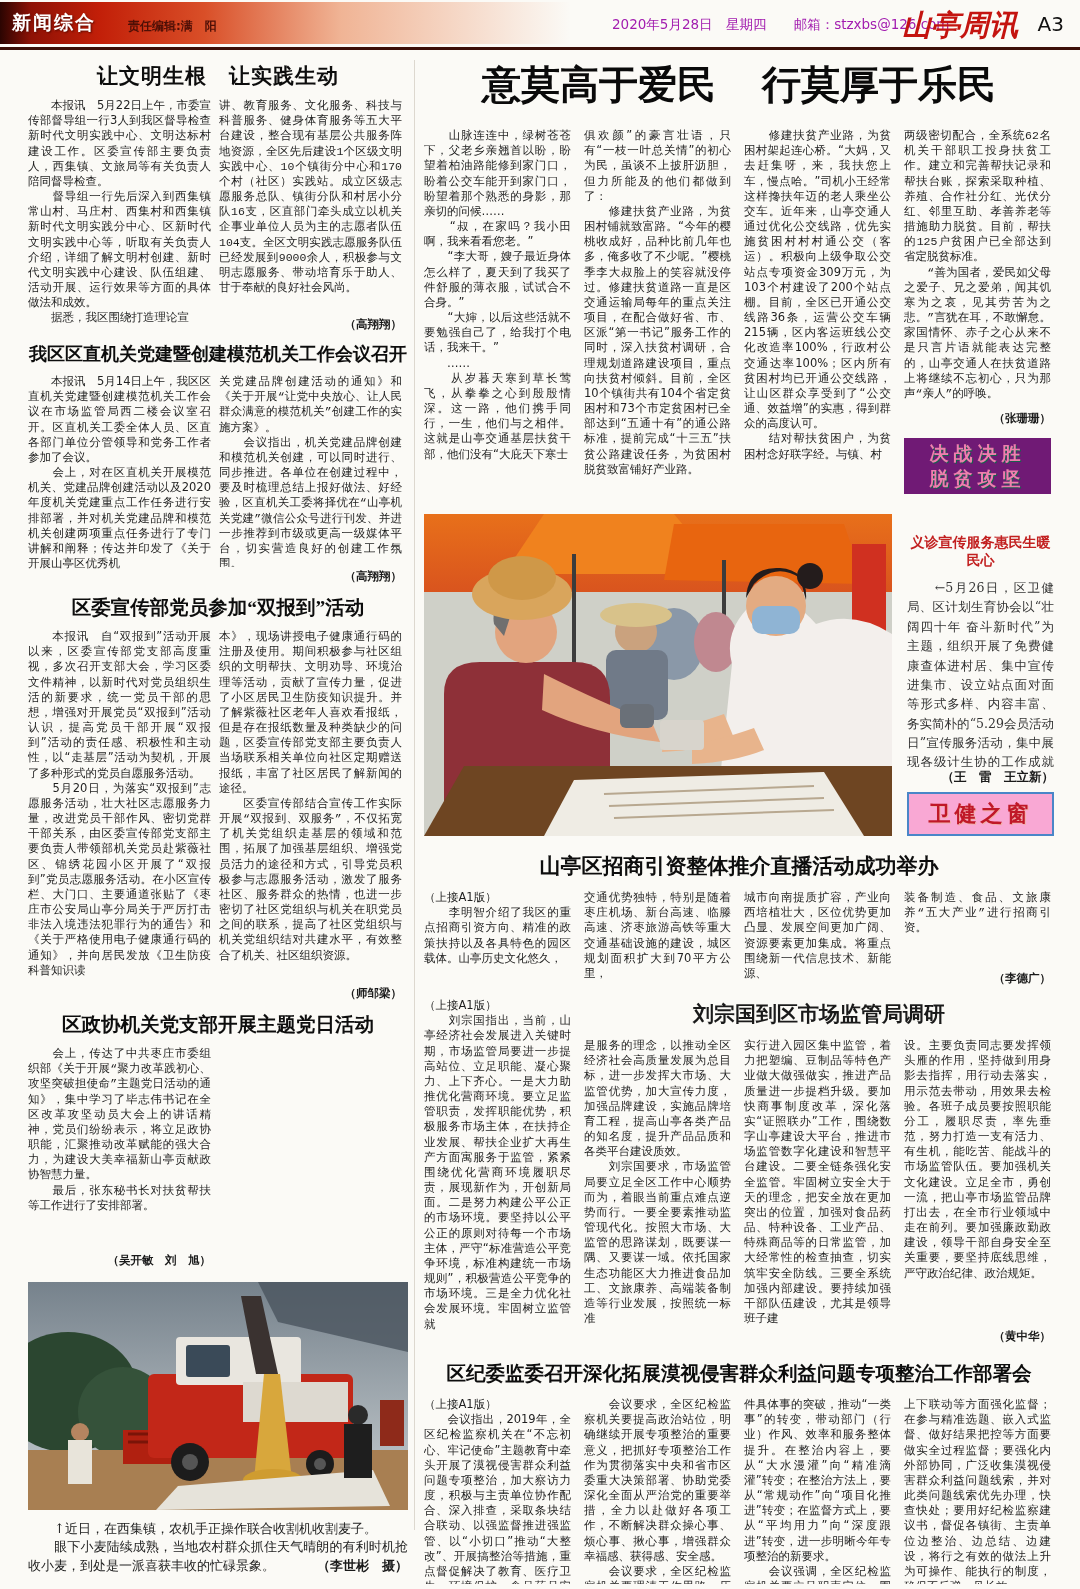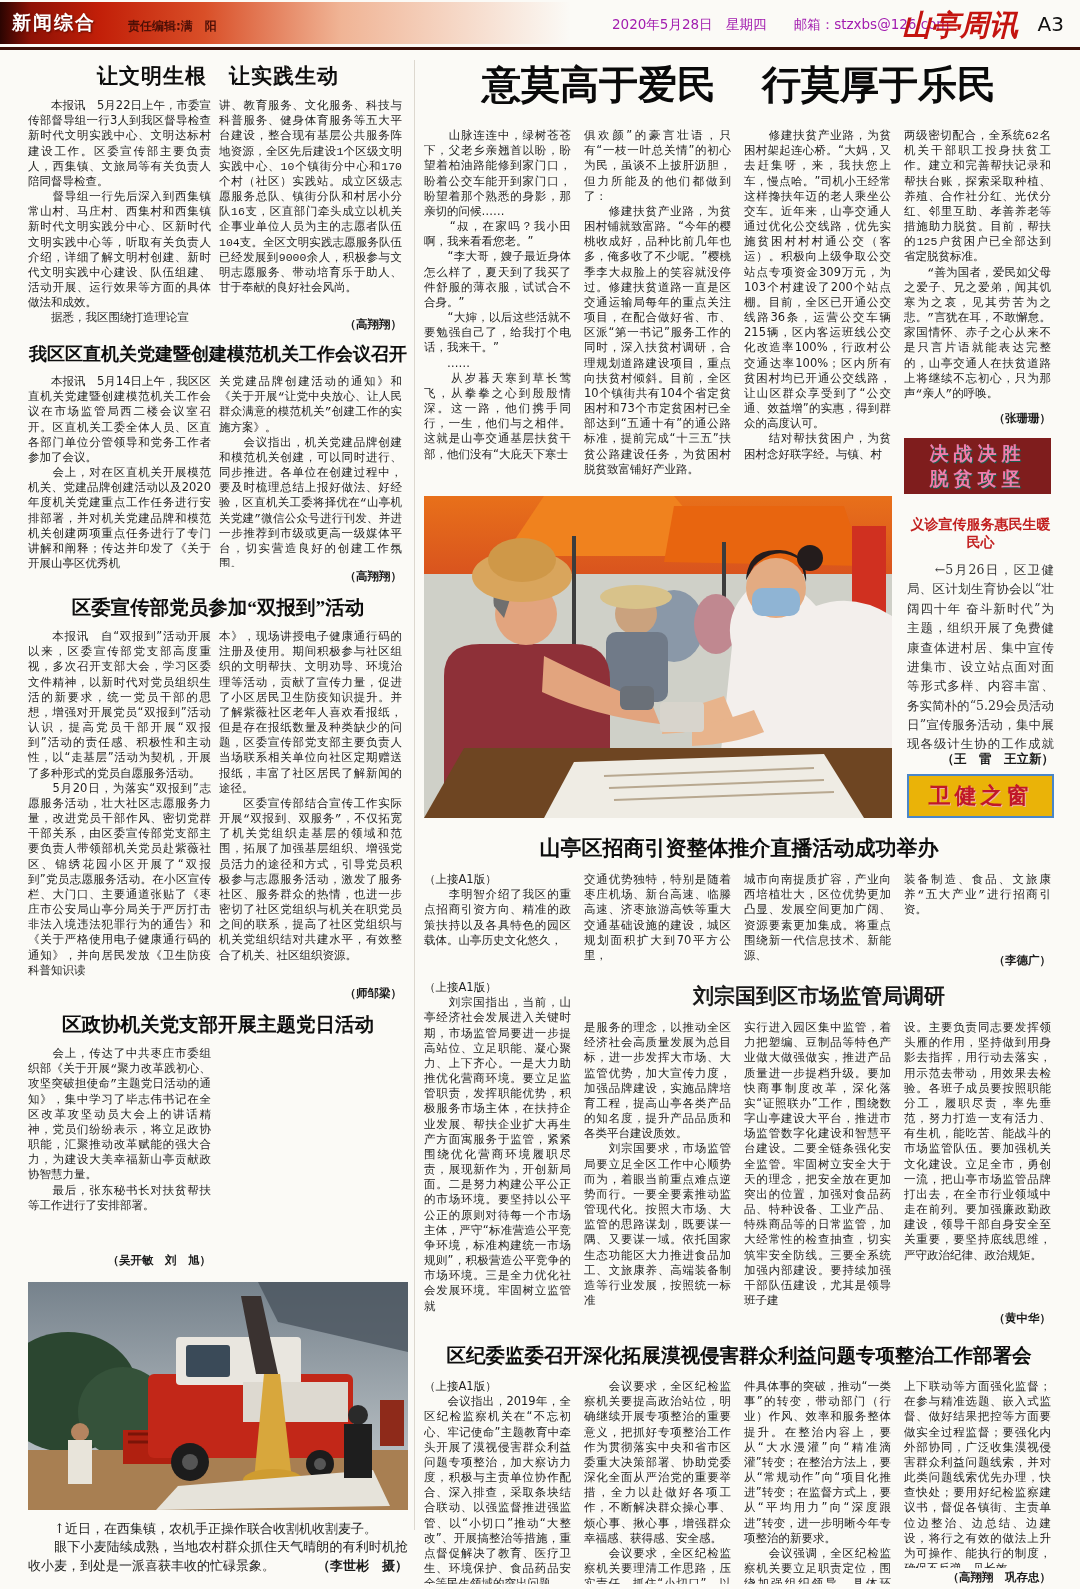--- a/index.html
+++ b/index.html
@@ -45,33 +45,33 @@
     margin-top:6px;white-space:pre-line;color:#222;text-align:justify;}
   .harvest-credit{font-family:"DejaVu Serif","Liberation Serif",serif;font-size:13px;font-weight:bold;
     text-align:right;margin-top:-18px;}
 
   
   .right-col{position:absolute;left:424px;top:56px;width:630px;height:1528px;overflow:hidden;}
   .main-headline{display:flex;justify-content:center;gap:46px;font-size:39px;font-weight:bold;
     color:#0a0a0a;margin:2px 0 16px;}
   .main-cols{display:flex;gap:13px;height:366px;overflow:hidden;}
   .main-cols>div{width:147px;}
-  .slogan-box{margin-top:12px;background:#7f1d1d;height:56px;display:flex;flex-direction:column;
+  .slogan-box{margin-top:12px;background:#701a75;height:56px;display:flex;flex-direction:column;
     align-items:center;justify-content:center;font-weight:bold;font-size:19px;color:#ef7fae;
     letter-spacing:5px;line-height:1.3;text-shadow:1px 1px 0 #17614e;}
-  .mid-row{display:flex;gap:15px;margin-top:2px;height:322px;}
+  .mid-row{display:flex;gap:15px;margin-top:20px;height:322px;}
   .photo-med{width:468px;height:322px;flex:none;}
   .sidebar{width:147px;display:flex;flex-direction:column;overflow:hidden;}
   .clinic-title{color:#c22020;font-weight:bold;font-size:14px;text-align:center;margin:20px 0 8px;}
   .clinic-body{font-family:"DejaVu Serif","Liberation Serif",serif;font-size:12.5px;line-height:1.55;
     color:#333;flex:1;overflow:hidden;white-space:pre-line;text-align:justify;}
   .clinic-byline{font-family:"DejaVu Serif","Liberation Serif",serif;font-weight:bold;font-size:12.5px;
     text-align:right;margin:2px 0 6px;}
   .health-box{border:2px solid #4a86c8;height:40px;display:flex;align-items:center;justify-content:center;
-    font-size:22px;font-weight:bold;color:#c01828;letter-spacing:4px;background:#eab308;
+    font-size:22px;font-weight:bold;color:#c01828;letter-spacing:4px;background:#f9a8d4;
     text-shadow:1px 1px 0 #f0b0a8;}
   .section-title{text-align:center;font-weight:bold;font-size:21px;color:#0d0d0d;margin:16px 0 10px;}
   .section-title.small{font-size:19.5px;}
   .invest-cols{display:flex;gap:13px;height:96px;overflow:hidden;}
   .invest-cols>div{width:147px;}
   .liu-row{display:flex;gap:13px;margin-top:12px;height:346px;overflow:hidden;}
   .liu-col1{width:147px;flex:none;}
   .liu-right{flex:1;display:flex;flex-direction:column;}
   .liu-title{text-align:center;font-weight:bold;font-size:21px;margin:2px 0 10px;}
   .liu-cols{display:flex;gap:13px;flex:1;overflow:hidden;}

